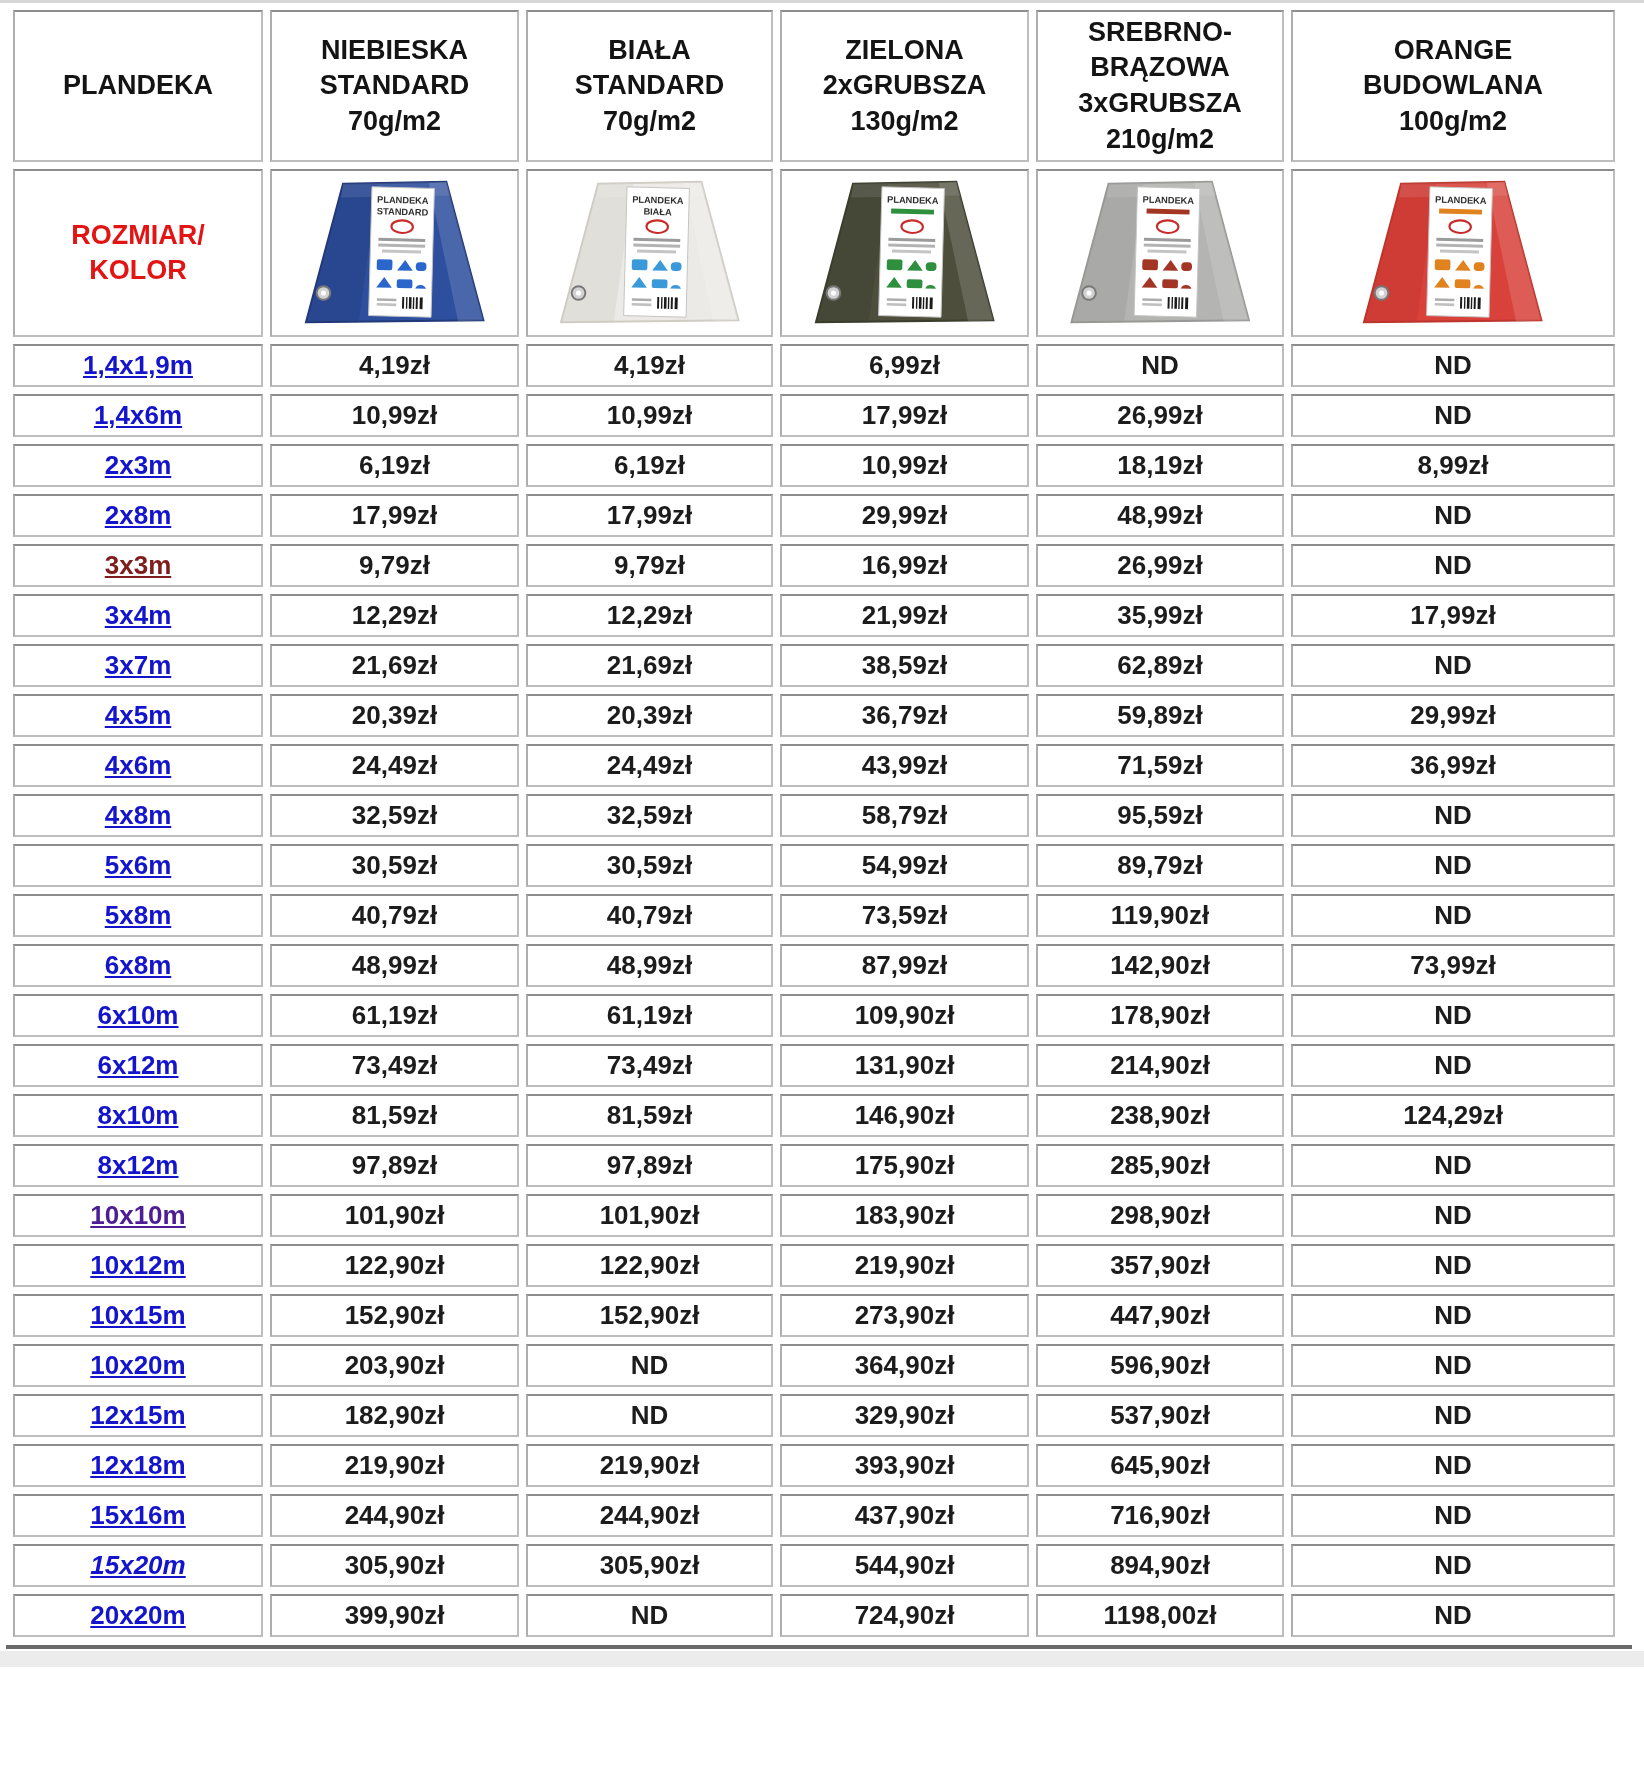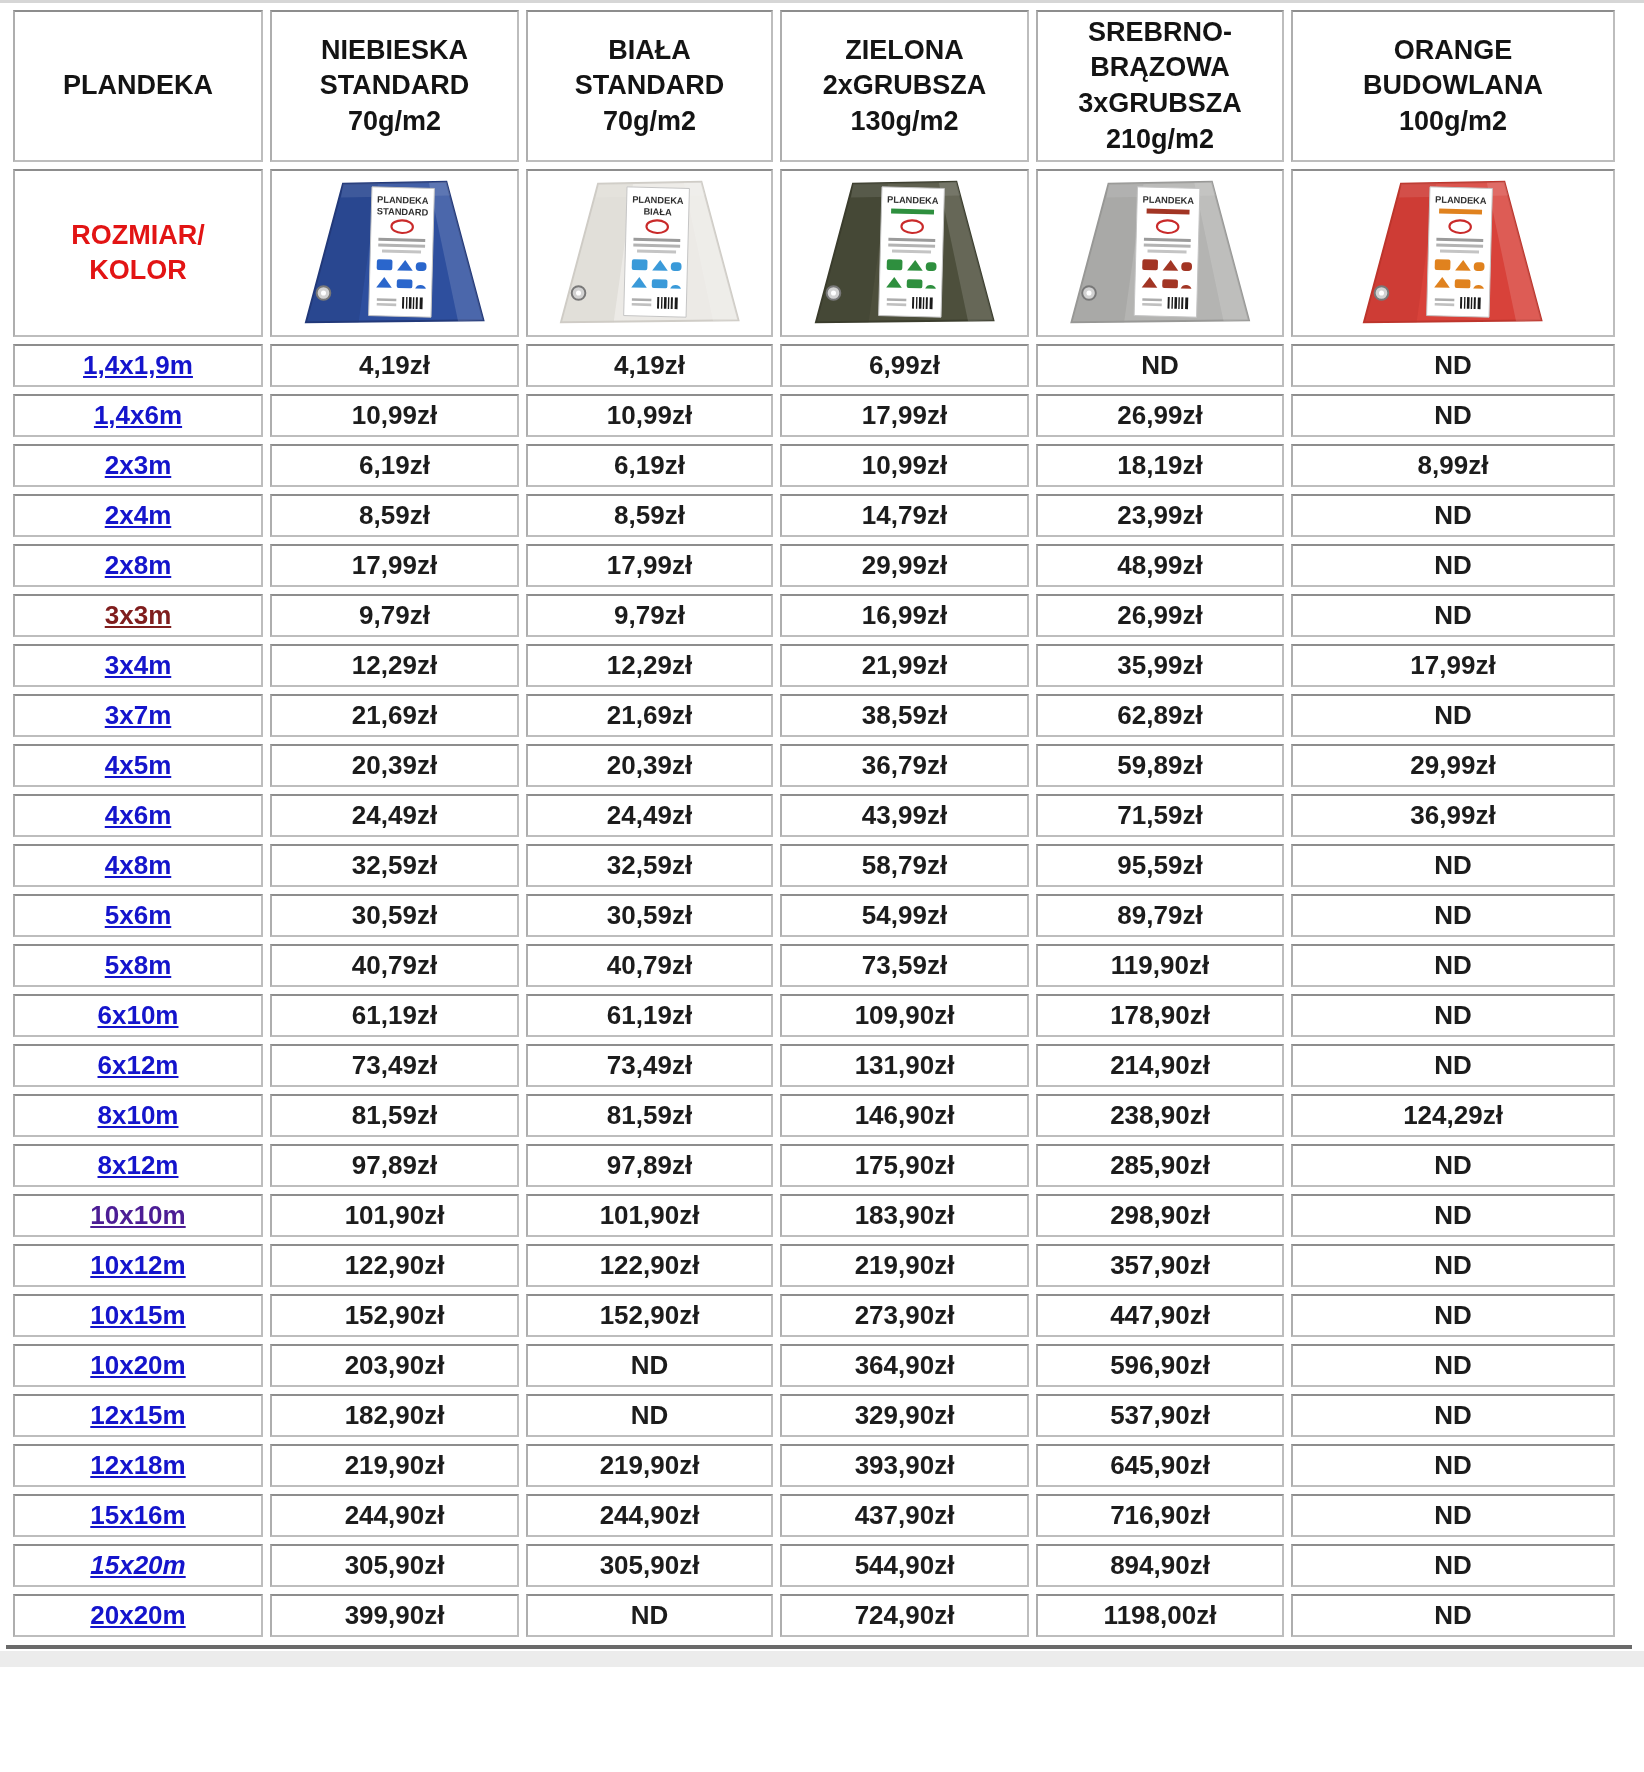--- a/index.html
+++ b/index.html
@@ -348,28 +348,20 @@
         </tr>
         <tr class="data-row">
           <td><a class="size-link" href="#" style="color: rgb(20, 20, 204);">2x3m</a></td>
           <td><span class="price-value">6,19zł</span></td>
           <td><span class="price-value">6,19zł</span></td>
           <td><span class="price-value">10,99zł</span></td>
           <td><span class="price-value">18,19zł</span></td>
           <td><span class="price-value">8,99zł</span></td>
         </tr>
         <tr class="data-row">
-          <td><a class="size-link" href="#" style="color: rgb(20, 20, 204);">2x4m</a></td>
-          <td><span class="price-value">8,59zł</span></td>
-          <td><span class="price-value">8,59zł</span></td>
-          <td><span class="price-value">14,79zł</span></td>
-          <td><span class="price-value">23,99zł</span></td>
-          <td><span class="price-value">ND</span></td>
-        </tr>
-        <tr class="data-row">
           <td><a class="size-link" href="#" style="color: rgb(20, 20, 204);">2x8m</a></td>
           <td><span class="price-value">17,99zł</span></td>
           <td><span class="price-value">17,99zł</span></td>
           <td><span class="price-value">29,99zł</span></td>
           <td><span class="price-value">48,99zł</span></td>
           <td><span class="price-value">ND</span></td>
         </tr>
         <tr class="data-row">
           <td><a class="size-link" href="#" style="color: #7f1d1d;">3x3m</a></td>
           <td><span class="price-value">9,79zł</span></td>
@@ -428,20 +420,28 @@
         </tr>
         <tr class="data-row">
           <td><a class="size-link" href="#" style="color: rgb(20, 20, 204);">5x8m</a></td>
           <td><span class="price-value">40,79zł</span></td>
           <td><span class="price-value">40,79zł</span></td>
           <td><span class="price-value">73,59zł</span></td>
           <td><span class="price-value">119,90zł</span></td>
           <td><span class="price-value">ND</span></td>
         </tr>
         <tr class="data-row">
+          <td><a class="size-link" href="#" style="color: rgb(20, 20, 204);">6x8m</a></td>
+          <td><span class="price-value">48,99zł</span></td>
+          <td><span class="price-value">48,99zł</span></td>
+          <td><span class="price-value">87,99zł</span></td>
+          <td><span class="price-value">142,90zł</span></td>
+          <td><span class="price-value">73,99zł</span></td>
+        </tr>
+        <tr class="data-row">
           <td><a class="size-link" href="#" style="color: rgb(20, 20, 204);">6x10m</a></td>
           <td><span class="price-value">61,19zł</span></td>
           <td><span class="price-value">61,19zł</span></td>
           <td><span class="price-value">109,90zł</span></td>
           <td><span class="price-value">178,90zł</span></td>
           <td><span class="price-value">ND</span></td>
         </tr>
         <tr class="data-row">
           <td><a class="size-link" href="#" style="color: rgb(20, 20, 204);">6x12m</a></td>
           <td><span class="price-value">73,49zł</span></td>

